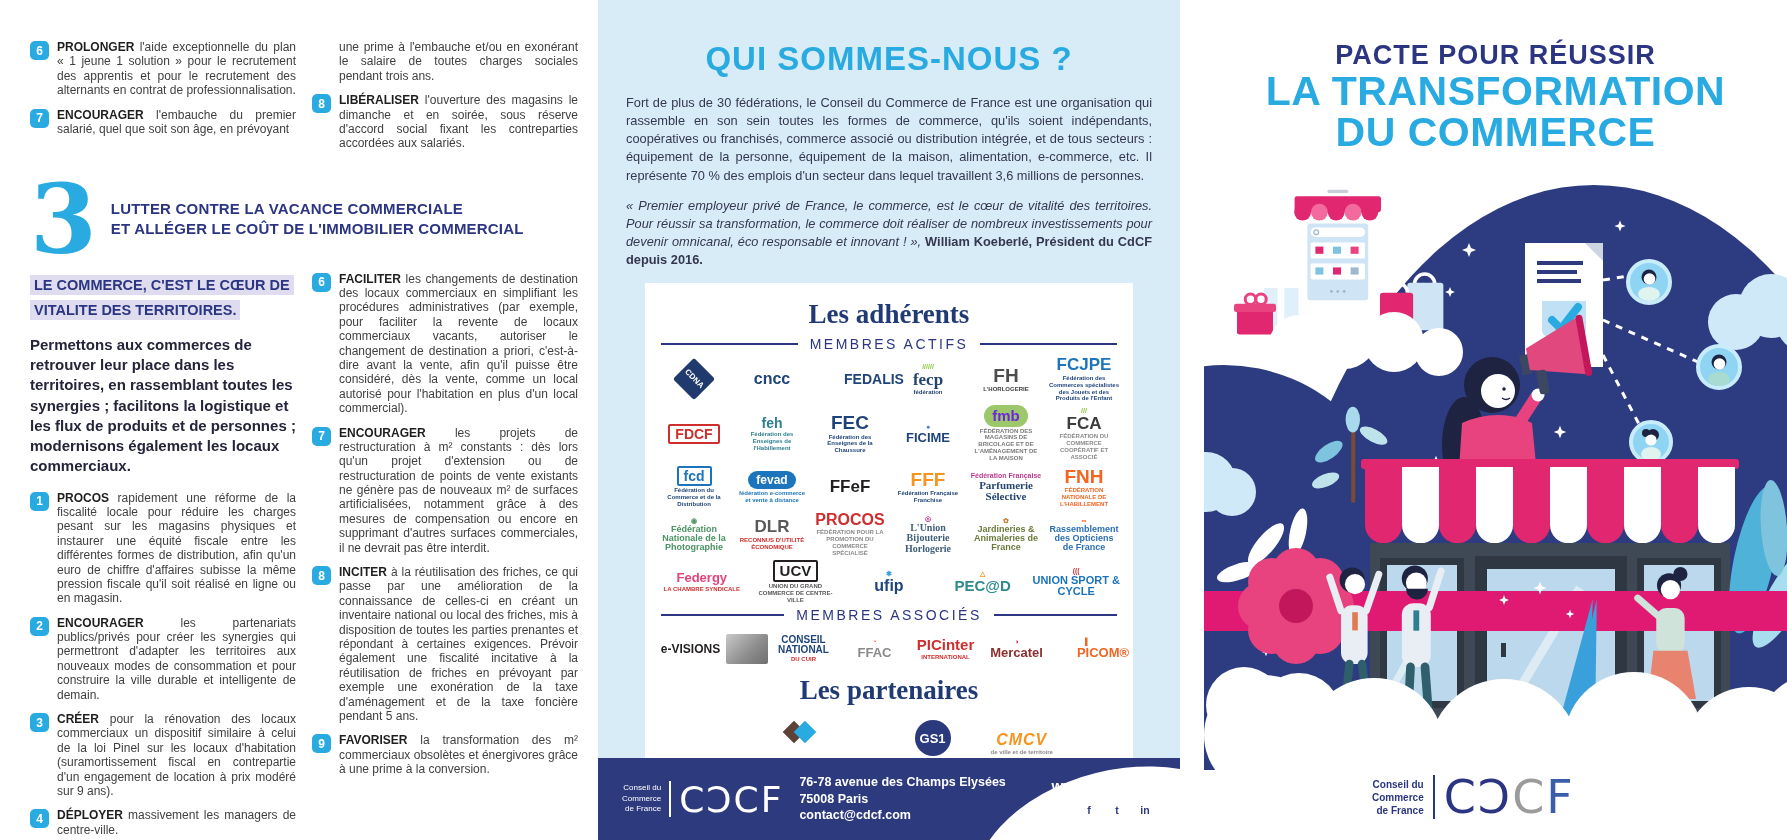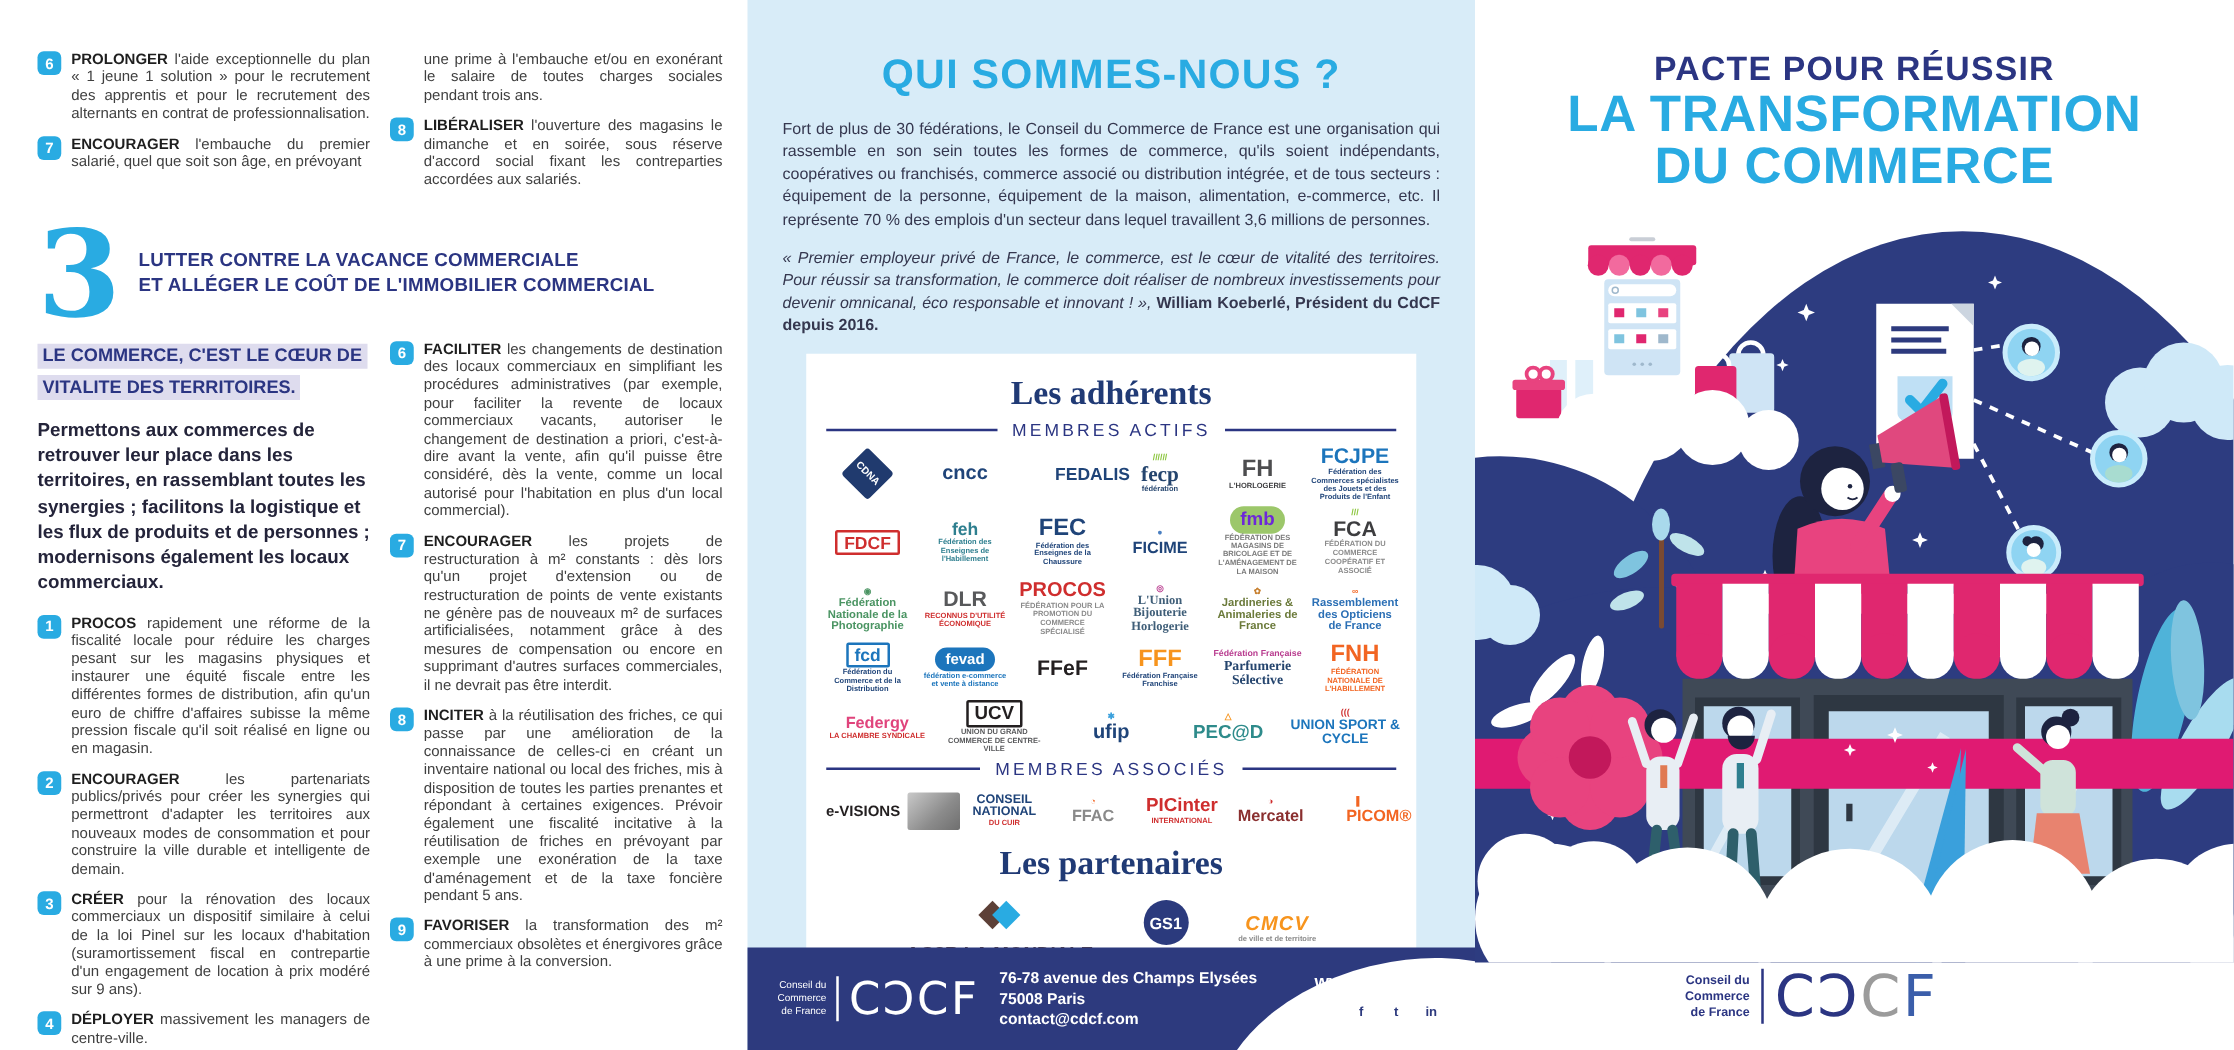--- a/index.html
+++ b/index.html
@@ -69,21 +69,21 @@
   .cdcf-bar{width:2px;height:36px;background:#fff;}
   .cdcf-letters{font-size:36px;font-weight:400;letter-spacing:2px;font-family:"DejaVu Sans",sans-serif;}
   .addr{margin-left:16px;font-size:12.5px;font-weight:bold;line-height:1.35;}
   .webr{margin-left:auto;text-align:right;}
   .site{font-size:15px;font-weight:bold;}
   .soc{display:flex;gap:6px;justify-content:flex-end;margin-top:5px;}
   .soc span{width:22px;height:22px;border-radius:50%;background:#fff;color:#2d3a7e;font-weight:bold;font-size:10.5px;
         display:flex;align-items:center;justify-content:center;cursor:pointer;}
 
   
-  .panel-right{flex:1;position:relative;background:#fff;overflow:hidden;}
+  .panel-right{flex:1;position:relative;background:#fff;overflow:hidden;margin-left:24px;}
   .rp-title{position:absolute;top:40px;left:0;right:0;text-align:center;z-index:3;}
   .rp-l1{color:#2b3582;font-weight:bold;font-size:27px;letter-spacing:1px;}
   .rp-l2{color:#29abe2;font-weight:bold;font-size:41px;line-height:1.0;letter-spacing:.5px;}
   .illus{position:absolute;top:130px;left:0;z-index:1;}
   .cdcf-c{position:absolute;left:168px;bottom:16px;display:flex;align-items:center;gap:9px;z-index:3;}
   .cdcf-small.c{color:#2b3582;font-size:10px;font-weight:bold;}
   .cdcf-bar.c{background:#2b3582;height:44px;}
   .cdcf-letters.c{font-size:46px;letter-spacing:2px;}
 </style>
 </head>
@@ -224,20 +224,45 @@
             <div class="lmain" style="color: #6d28d9; font-size: 15px; background: rgb(156, 199, 106);">fmb</div>
             <div class="lsub" style="color: rgb(122, 122, 122);">FÉDÉRATION DES MAGASINS DE BRICOLAGE ET DE L'AMÉNAGEMENT DE LA MAISON</div>
           </div>
           <div class="logo">
             <div class="ltop" style="color: rgb(140, 198, 63);">///</div>
             <div class="lmain" style="color: rgb(61, 61, 63); font-size: 17px;">FCA</div>
             <div class="lsub" style="color: rgb(138, 138, 138);">FÉDÉRATION DU COMMERCE COOPÉRATIF ET ASSOCIÉ</div>
           </div>
         </div>
       <div class="logo-row">
+          <div class="logo v-box">
+            <div class="lmain" style="color: rgb(28, 117, 188); font-size: 14px;">fcd</div>
+            <div class="lsub" style="color: rgb(31, 68, 121);">Fédération du Commerce et de la Distribution</div>
+          </div>
+          <div class="logo v-boxfill">
+            <div class="lmain" style="color: rgb(255, 255, 255); font-size: 12px; background: rgb(28, 117, 188);">fevad</div>
+            <div class="lsub" style="color: rgb(28, 117, 188);">fédération e-commerce et vente à distance</div>
+          </div>
+          <div class="logo">
+            <div class="lmain" style="color: rgb(35, 31, 32); font-size: 17px;">FFeF</div>
+          </div>
+          <div class="logo">
+            <div class="lmain" style="color: rgb(247, 148, 29); font-size: 19px;">FFF</div>
+            <div class="lsub" style="color: rgb(31, 68, 121);">Fédération Française Franchise</div>
+          </div>
+          <div class="logo v-serif">
+            <div class="ltop" style="color: rgb(184, 59, 142);">Fédération Française</div>
+            <div class="lmain" style="color: rgb(37, 69, 110); font-size: 11px;">Parfumerie Sélective</div>
+          </div>
+          <div class="logo">
+            <div class="lmain" style="color: rgb(242, 101, 34); font-size: 19px;">FNH</div>
+            <div class="lsub" style="color: rgb(242, 101, 34);">FÉDÉRATION NATIONALE DE L'HABILLEMENT</div>
+          </div>
+        </div>
+      <div class="logo-row">
           <div class="logo">
             <div class="ltop" style="color: rgb(74, 148, 98);">◉</div>
             <div class="lmain" style="color: rgb(74, 148, 98); font-size: 9px;">Fédération Nationale de la Photographie</div>
           </div>
           <div class="logo">
             <div class="lmain" style="color: rgb(88, 89, 91); font-size: 17px;">DLR</div>
             <div class="lsub" style="color: rgb(207, 46, 46);">RECONNUS D'UTILITÉ ÉCONOMIQUE</div>
           </div>
           <div class="logo">
             <div class="lmain" style="color: rgb(207, 46, 46); font-size: 16px;">PROCOS</div>
@@ -247,45 +272,20 @@
             <div class="ltop" style="color: rgb(184, 59, 142);">◎</div>
             <div class="lmain" style="color: rgb(63, 94, 120); font-size: 10px;">L'Union Bijouterie Horlogerie</div>
           </div>
           <div class="logo">
             <div class="ltop" style="color: rgb(199, 127, 46);">✿</div>
             <div class="lmain" style="color: rgb(107, 122, 58); font-size: 9px;">Jardineries &amp; Animaleries de France</div>
           </div>
           <div class="logo">
             <div class="ltop" style="color: rgb(242, 101, 34);">∞</div>
             <div class="lmain" style="color: rgb(43, 111, 181); font-size: 9px;">Rassemblement des Opticiens de France</div>
-          </div>
-        </div>
-      <div class="logo-row">
-          <div class="logo v-box">
-            <div class="lmain" style="color: rgb(28, 117, 188); font-size: 14px;">fcd</div>
-            <div class="lsub" style="color: rgb(31, 68, 121);">Fédération du Commerce et de la Distribution</div>
-          </div>
-          <div class="logo v-boxfill">
-            <div class="lmain" style="color: rgb(255, 255, 255); font-size: 12px; background: rgb(28, 117, 188);">fevad</div>
-            <div class="lsub" style="color: rgb(28, 117, 188);">fédération e-commerce et vente à distance</div>
-          </div>
-          <div class="logo">
-            <div class="lmain" style="color: rgb(35, 31, 32); font-size: 17px;">FFeF</div>
-          </div>
-          <div class="logo">
-            <div class="lmain" style="color: rgb(247, 148, 29); font-size: 19px;">FFF</div>
-            <div class="lsub" style="color: rgb(31, 68, 121);">Fédération Française Franchise</div>
-          </div>
-          <div class="logo v-serif">
-            <div class="ltop" style="color: rgb(184, 59, 142);">Fédération Française</div>
-            <div class="lmain" style="color: rgb(37, 69, 110); font-size: 11px;">Parfumerie Sélective</div>
-          </div>
-          <div class="logo">
-            <div class="lmain" style="color: rgb(242, 101, 34); font-size: 19px;">FNH</div>
-            <div class="lsub" style="color: rgb(242, 101, 34);">FÉDÉRATION NATIONALE DE L'HABILLEMENT</div>
           </div>
         </div>
       <div class="logo-row">
           <div class="logo">
             <div class="lmain" style="color: rgb(224, 68, 124); font-size: 13px;">Federgy</div>
             <div class="lsub" style="color: rgb(207, 46, 46);">LA CHAMBRE SYNDICALE</div>
           </div>
           <div class="logo v-box">
             <div class="lmain" style="color: rgb(35, 31, 32); font-size: 15px;">UCV</div>
             <div class="lsub" style="color: rgb(88, 89, 91);">UNION DU GRAND COMMERCE DE CENTRE-VILLE</div>

